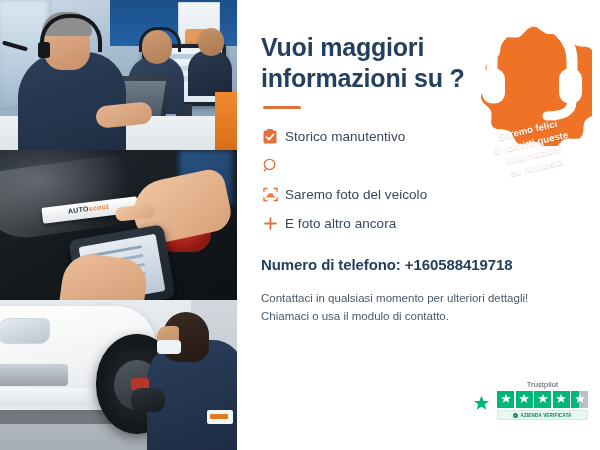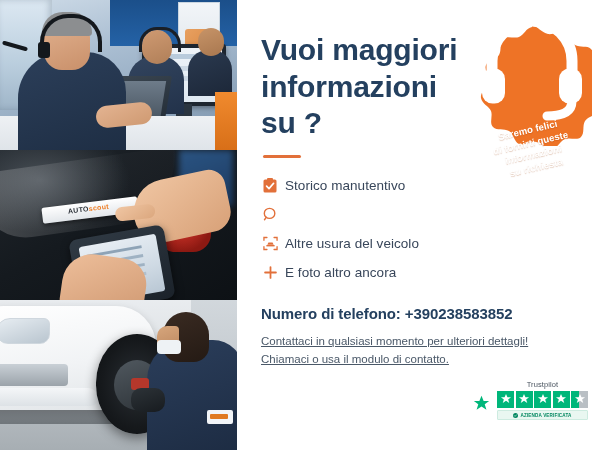--- a/index.html
+++ b/index.html
@@ -321,21 +321,21 @@
     position: relative;
     flex: 1 1 auto;
     height: 450px;
     background: #ffffff;
     padding: 32px 22px 0 24px;
     box-sizing: border-box;
   }
 
   .headline {
     margin: 0;
-    font-size: 30px;
+    font-size: 25px;
     line-height: 1.22;
     font-weight: 700;
     color: #24405f;
     letter-spacing: -0.2px;
     max-width: 205px;
   }
   .rule {
     width: 38px;
     height: 3px;
     background: #e2703a;
@@ -402,25 +402,24 @@
 
   
   .phone {
     margin-top: 19px;
     font-size: 15px;
     font-weight: 700;
     color: #24405f;
     letter-spacing: -0.1px;
   }
   .sub {
-    margin-top: 11px;
+    margin-top: 17px;
     font-size: 11.5px;
     line-height: 1.55;
     color: #4a5868;
-    text-decoration: underline;
   }
   .sub div { white-space: nowrap; }
 
   
   .trust {
     position: absolute;
     right: 12px;
     bottom: 30px;
     display: flex;
     align-items: flex-end;
@@ -594,35 +593,35 @@
       </li>
 
       <li>
         <span class="feat-ico">
           <svg width="15" height="15" viewBox="0 0 16 16" aria-hidden="true">
             <path d="M1 4.6 V1.6 H4.2 M11.8 1.6 H15 V4.6 M15 11.4 V14.4 H11.8 M4.2 14.4 H1 V11.4" fill="none" stroke="#e2703a" stroke-width="1.4" stroke-linecap="round"></path>
             <path d="M3.6 9.6 h8.8 v1.5 H3.6 z" fill="#e2703a"></path>
             <path d="M4.6 9.4 l1.2-2.4 h4.4 l1.2 2.4 z" fill="#e2703a"></path>
           </svg>
         </span>
-        <span class="feat-label">Altre usura del veicolo</span>
+        <span class="feat-label">Saremo foto del veicolo</span>
       </li>
 
       <li>
         <span class="feat-ico">
           <svg width="15" height="15" viewBox="0 0 16 16" aria-hidden="true">
             <path d="M8 2.2 V13.8 M2.2 8 H13.8" stroke="#e2703a" stroke-width="1.9" stroke-linecap="round"></path>
           </svg>
         </span>
         <span class="feat-label">E foto altro ancora</span>
       </li>
 
     </ul>
 
-    <div class="phone">Numero di telefono: +390238583852</div>
+    <div class="phone">Numero di telefono: +160588419718</div>
     <div class="sub">
       <div>Contattaci in qualsiasi momento per ulteriori dettagli!</div>
       <div>Chiamaci o usa il modulo di contatto.</div>
     </div>
 
     <div class="trust">
       <div class="tp-logo">
         <span>
           <svg width="17" height="17" viewBox="0 0 20 20" aria-hidden="true">
             <path d="M10 1 L12.5 7.1 L19 7.1 L13.8 11 L15.8 17.4 L10 13.6 L4.2 17.4 L6.2 11 L1 7.1 L7.5 7.1 Z" fill="#00b67a"></path>

